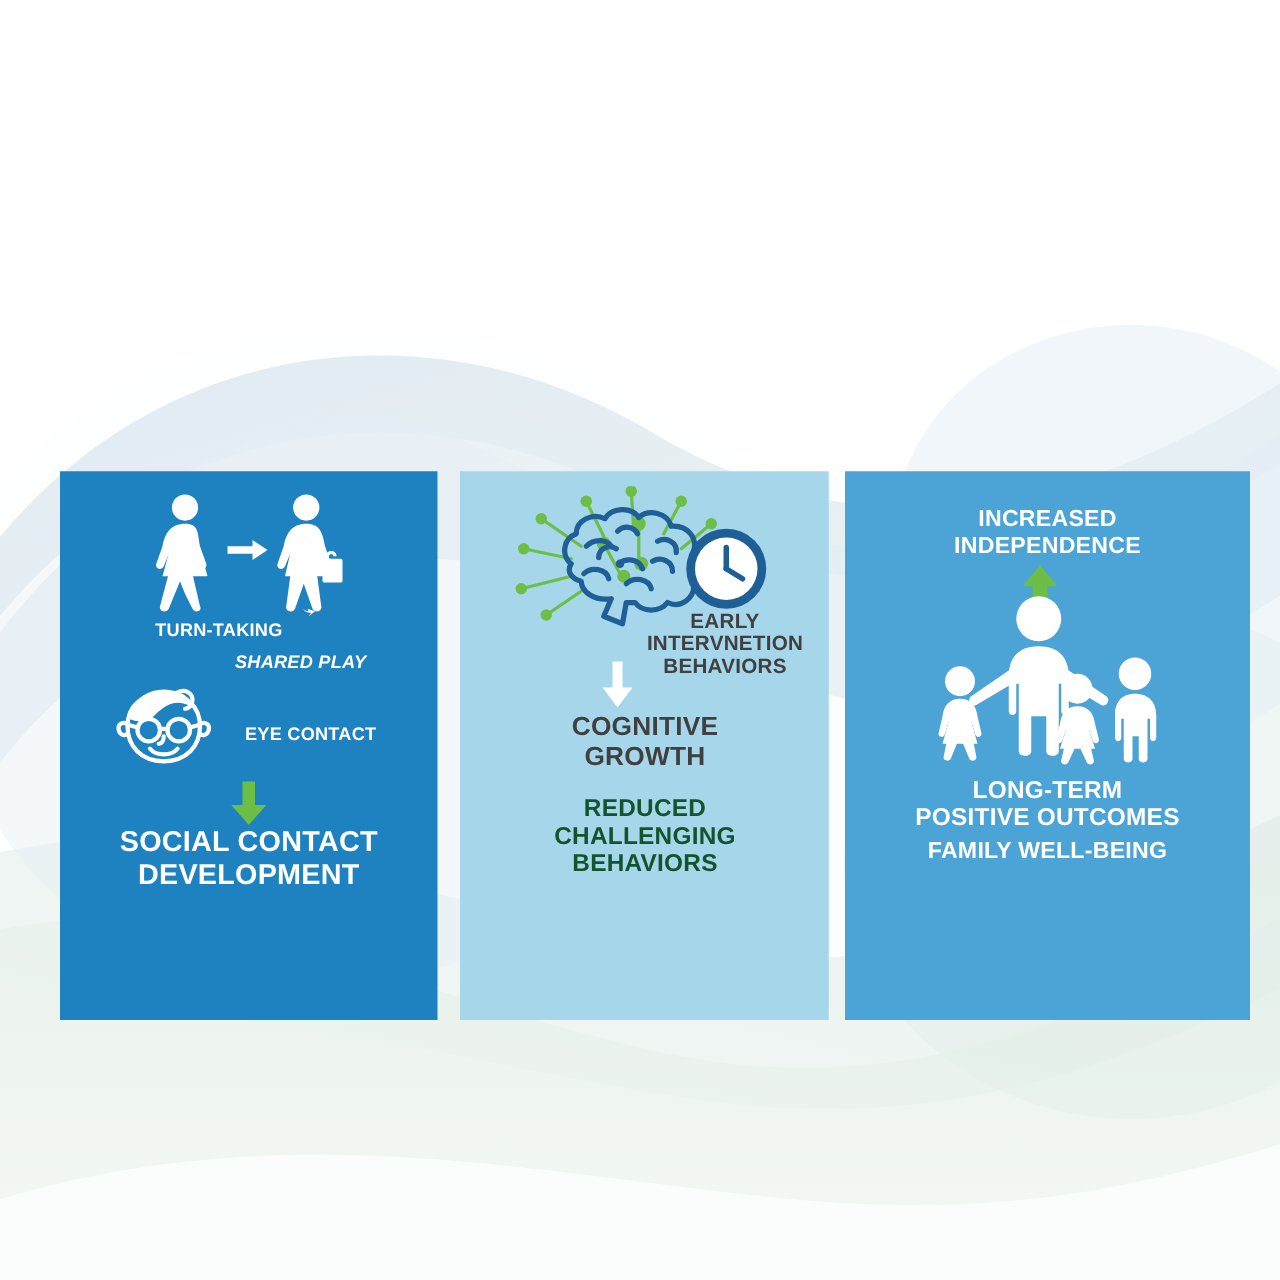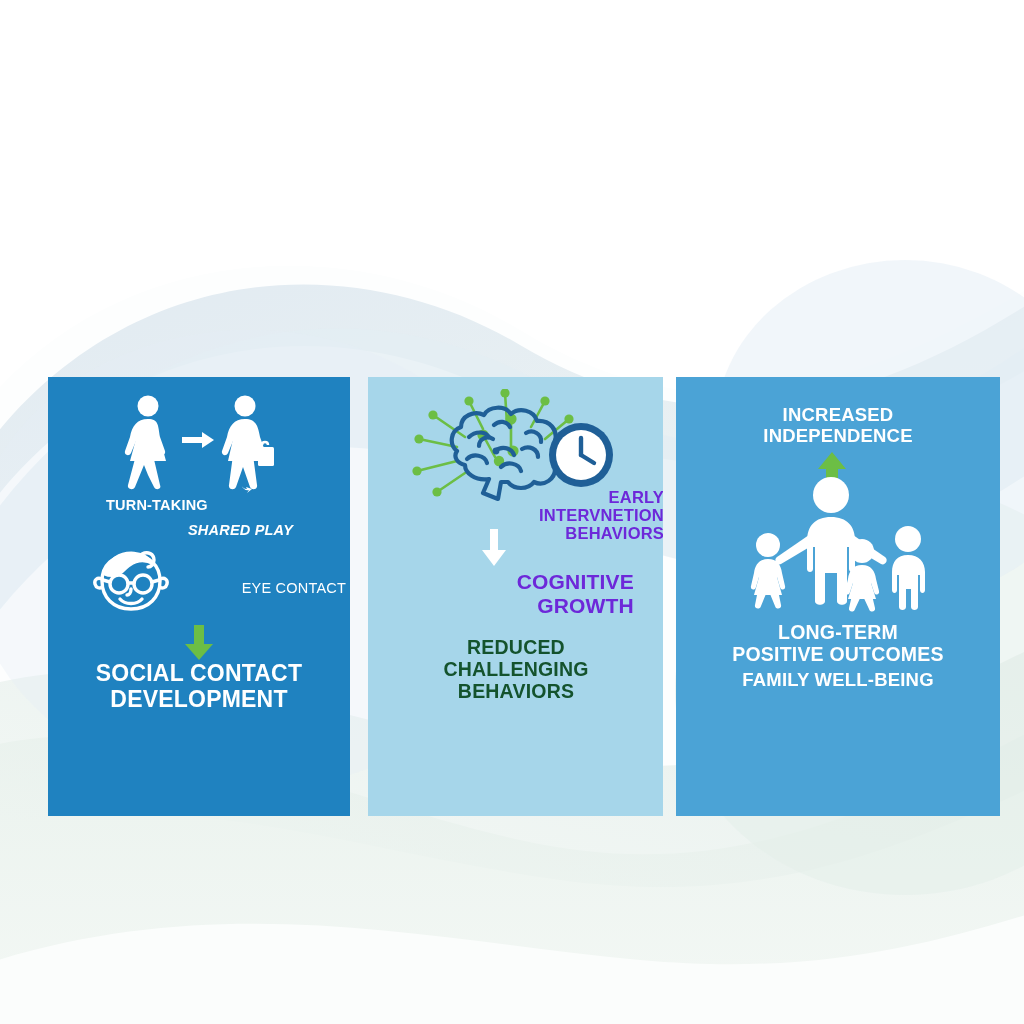--- a/index.html
+++ b/index.html
@@ -54,38 +54,38 @@
   
   .txt {
     position: absolute;
     text-align: center;
     line-height: 1.08;
     letter-spacing: 0.2px;
     white-space: pre-line;
   }
 
   .white      { color: #ffffff; }
-  .navy       { color: #6d28d9; text-align: right; }
+  .navy       { color: #404040; }
   .green-txt  { color: #14532d; }
 
   
   .p1-turn {
     left: 8px; top: 121px; width: 170px;
     font-size: 14.5px; font-weight: bold;
-    text-align: left; padding-left: 50px; box-sizing: border-box;
+    text-align: right; padding-left: 50px; box-sizing: border-box;
   }
   .p1-shared {
     left: 140px; top: 146px; width: 160px;
     font-size: 14.5px; font-weight: bold;
     text-align: left; box-sizing: border-box; font-style: italic;
   }
   .p1-eye {
     left: 148px; top: 204px; width: 150px;
-    font-size: 14.5px; font-weight: normal;
-    text-align: right;
+    font-size: 14.5px; font-weight: bold;
+    text-align: left;
   }
   .p1-main {
     left: 0; top: 283px; width: 302px;
     font-size: 23px; font-weight: bold;
     line-height: 1.14;
   }
 
   
   .p2-early {
     left: 128px; top: 111px; width: 168px;

